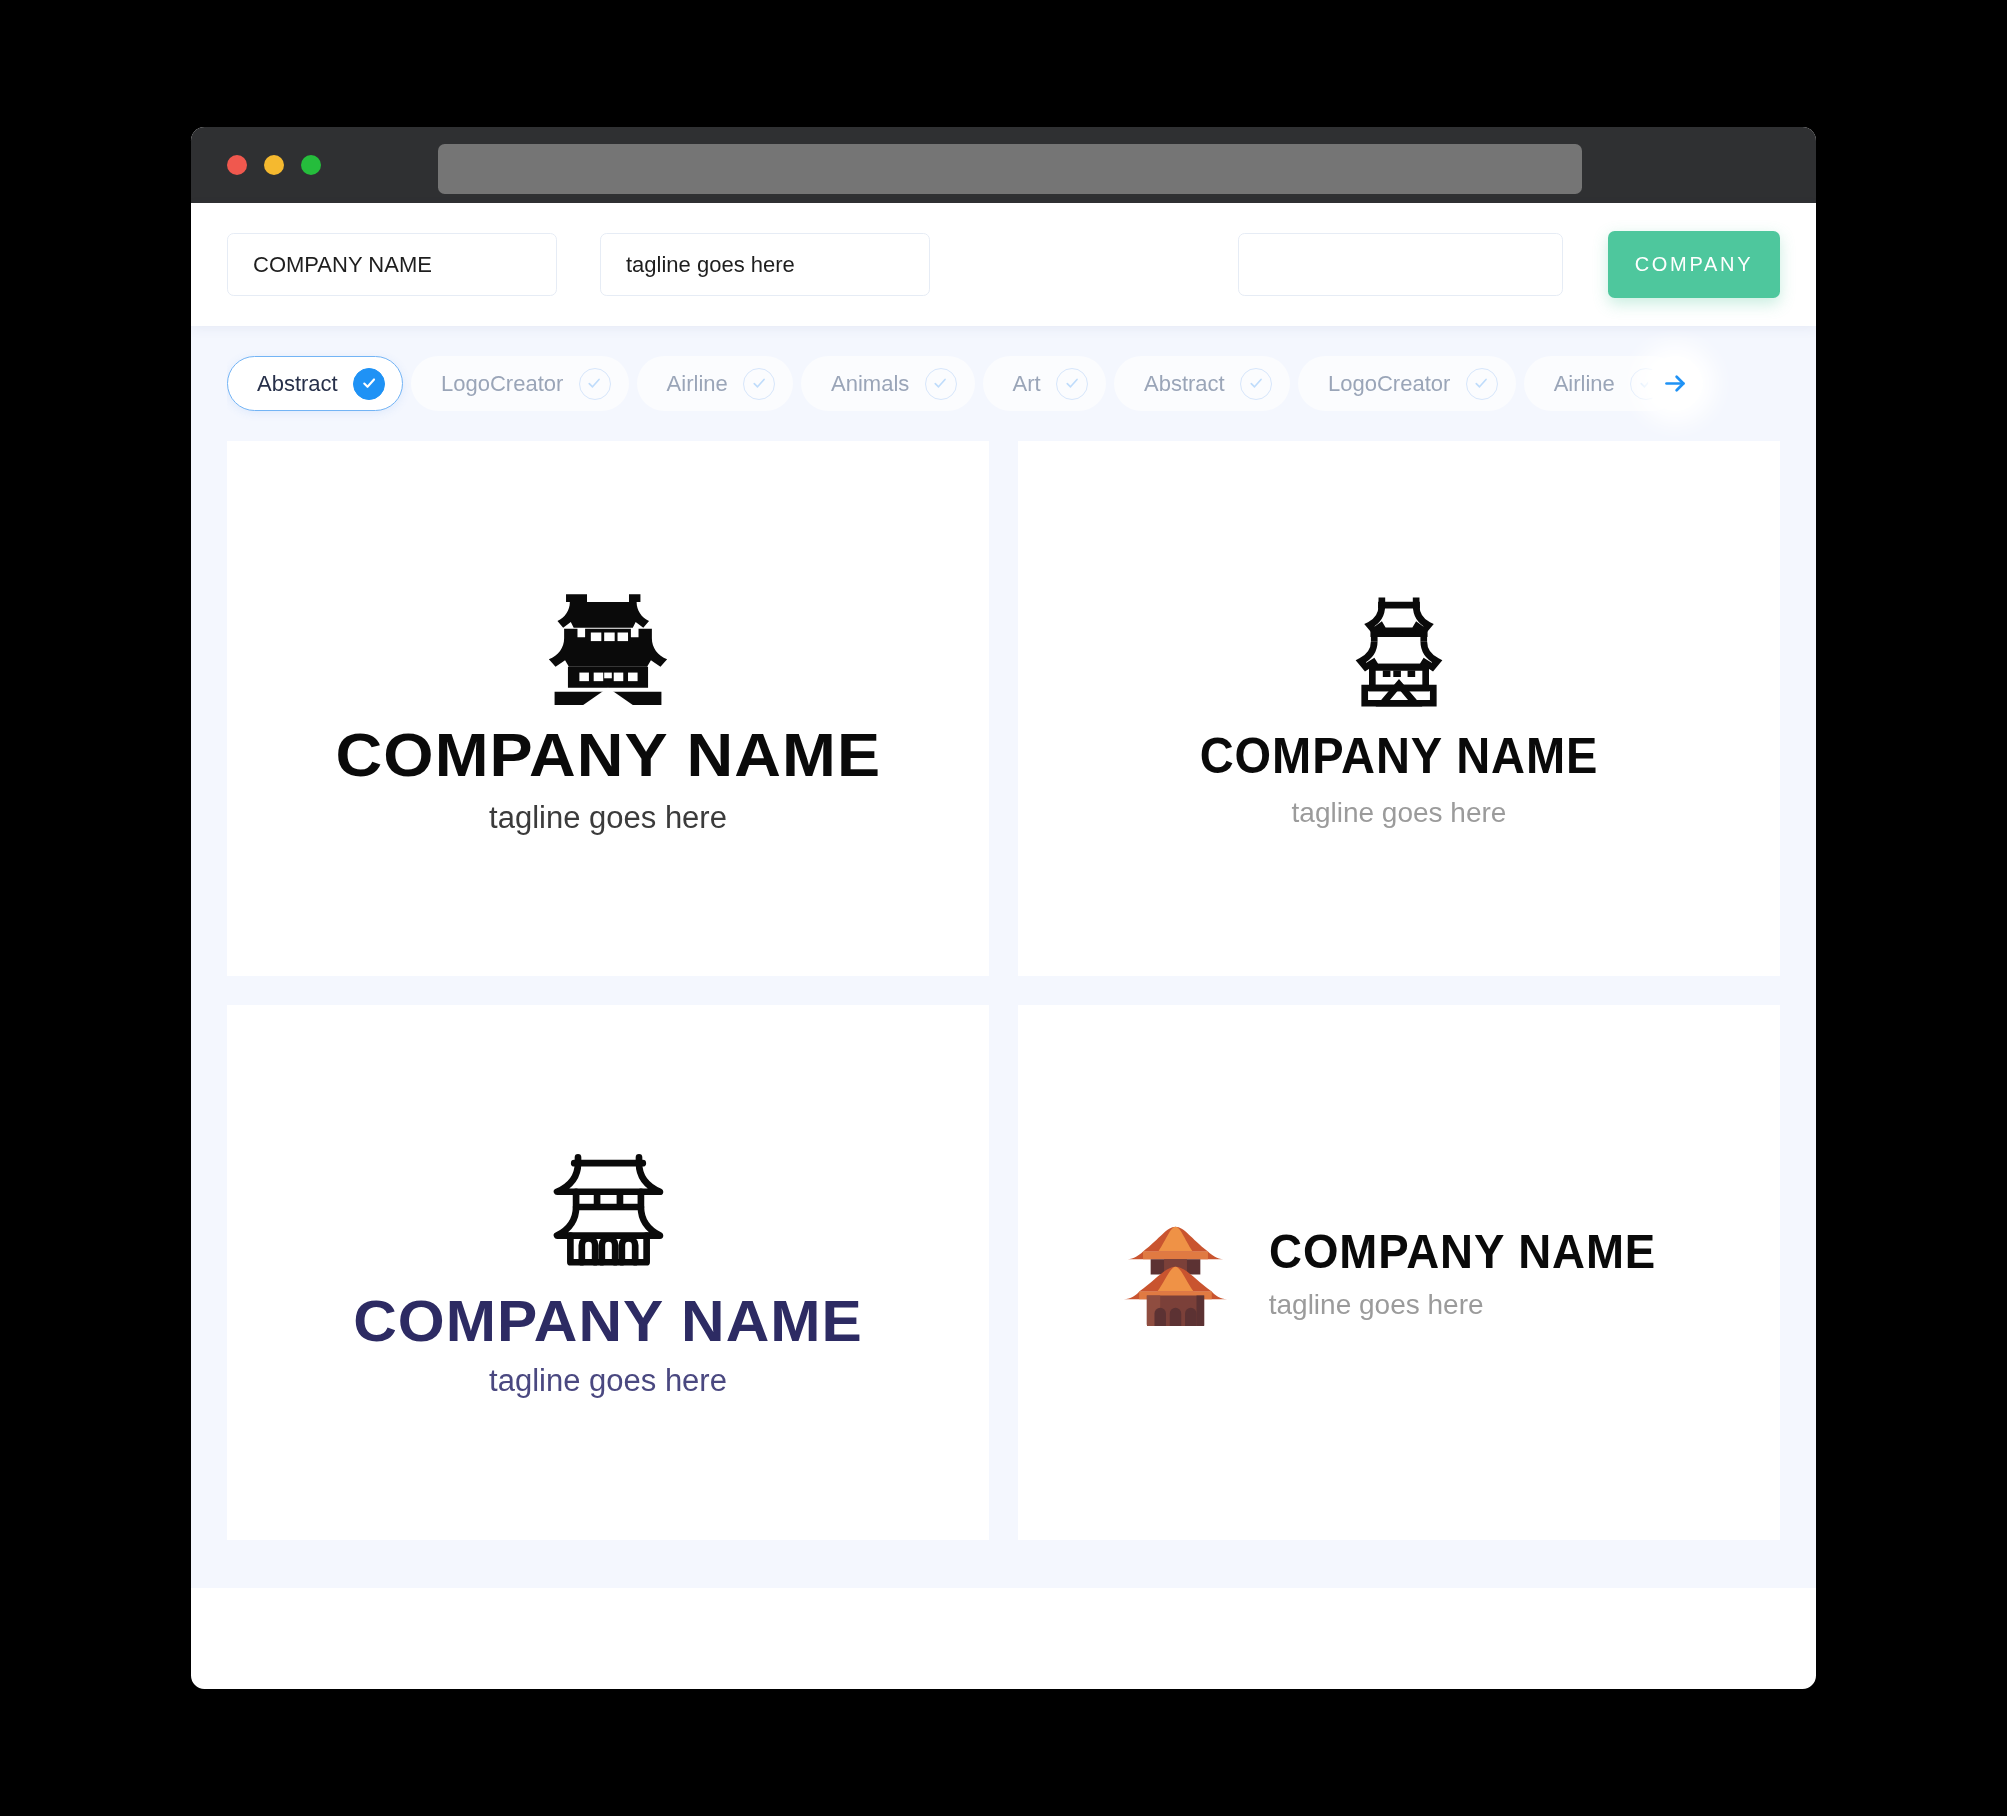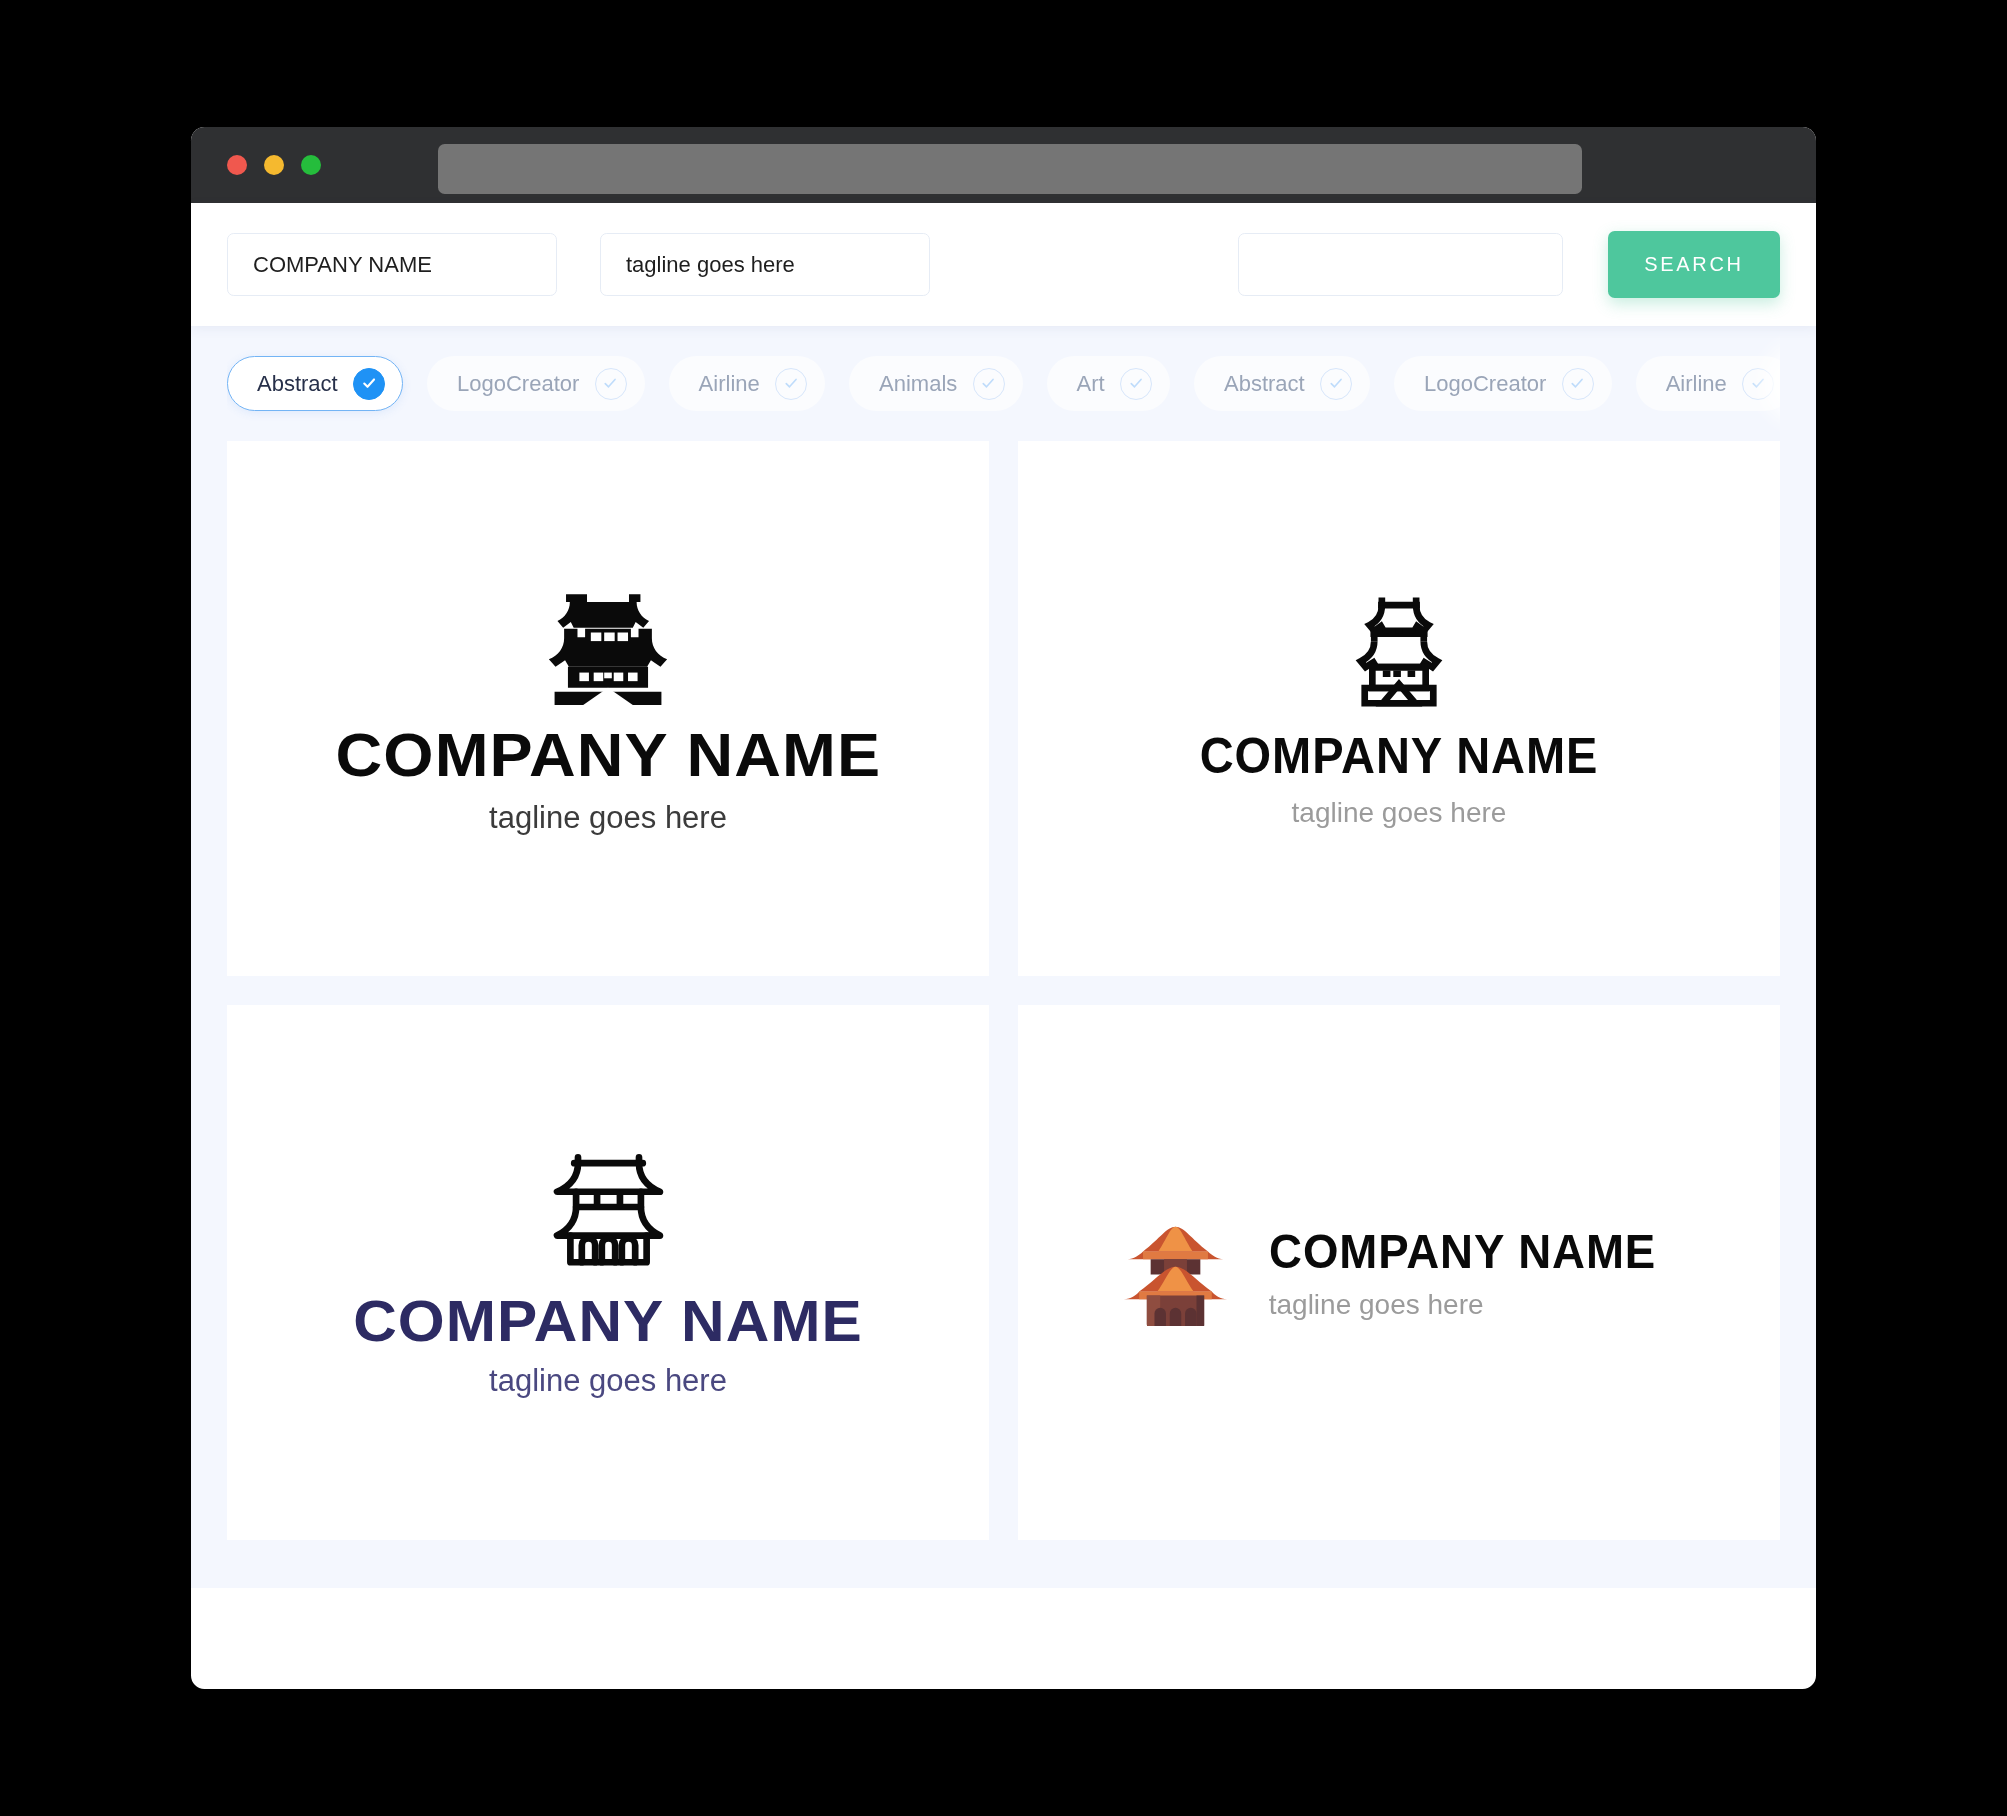--- a/index.html
+++ b/index.html
@@ -120,21 +120,21 @@
     background: #f4f7fe;
     padding: 0 36px;
   }
 
   
   .chiprow {
     position: relative;
     height: 115px;
     display: flex;
     align-items: center;
-    gap: 24px;
+    gap: 8px;
     overflow: hidden;
   }
   .chip {
     flex: 0 0 auto;
     height: 55px;
     display: flex;
     align-items: center;
     gap: 15.3px;
     padding: 0 17px 0 29px;
     border-radius: 29px;
@@ -257,21 +257,21 @@
         <span class="light green"></span>
       </div>
       <div class="urlbar"></div>
     </div>
 
 
     <div class="searchbar">
       <input class="field field-company" value="COMPANY NAME" style="">
       <input class="field field-tagline" value="tagline goes here" style="">
       <input class="field field-keyword" value="" style="">
-      <button class="search-btn">SEARCH</button>
+      <button class="search-btn">COMPANY</button>
     </div>
 
     <div class="content">
 
       <div class="chiprow">
 
         <div class="chip active">
           <span class="chip-label">Abstract</span>
           <span class="chip-check">
             <svg viewBox="0 0 20 20" fill="none">

